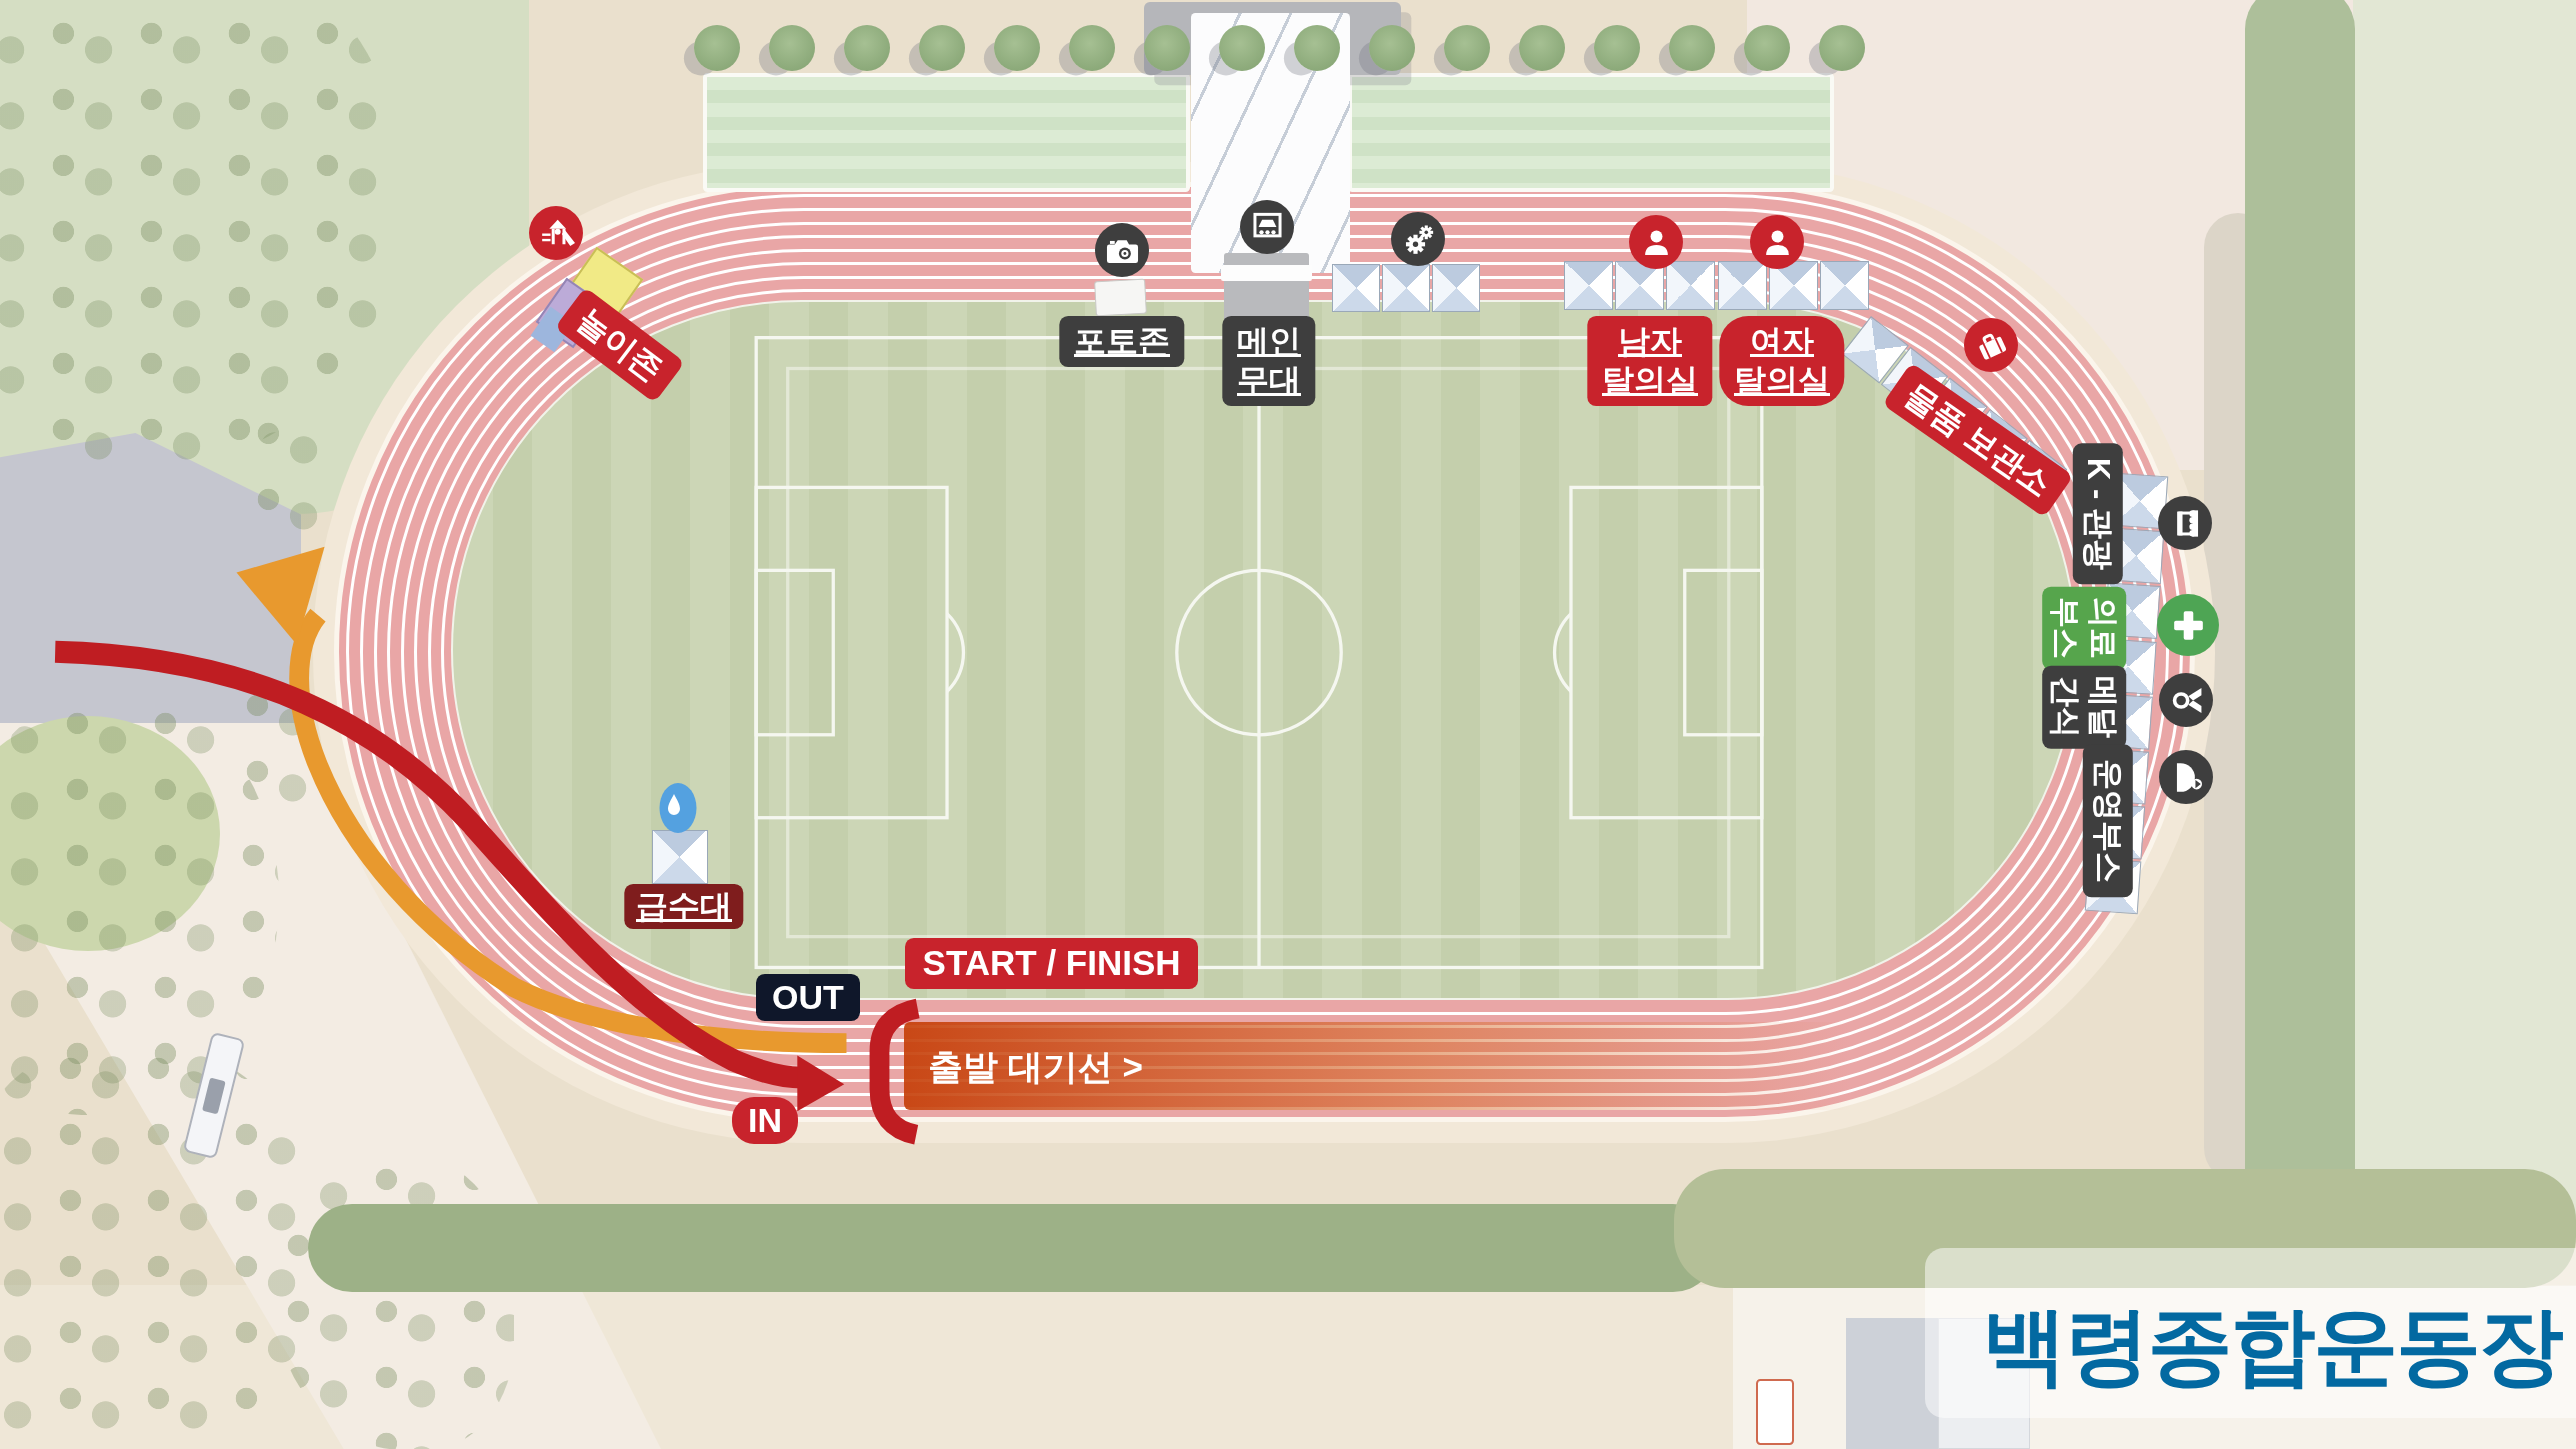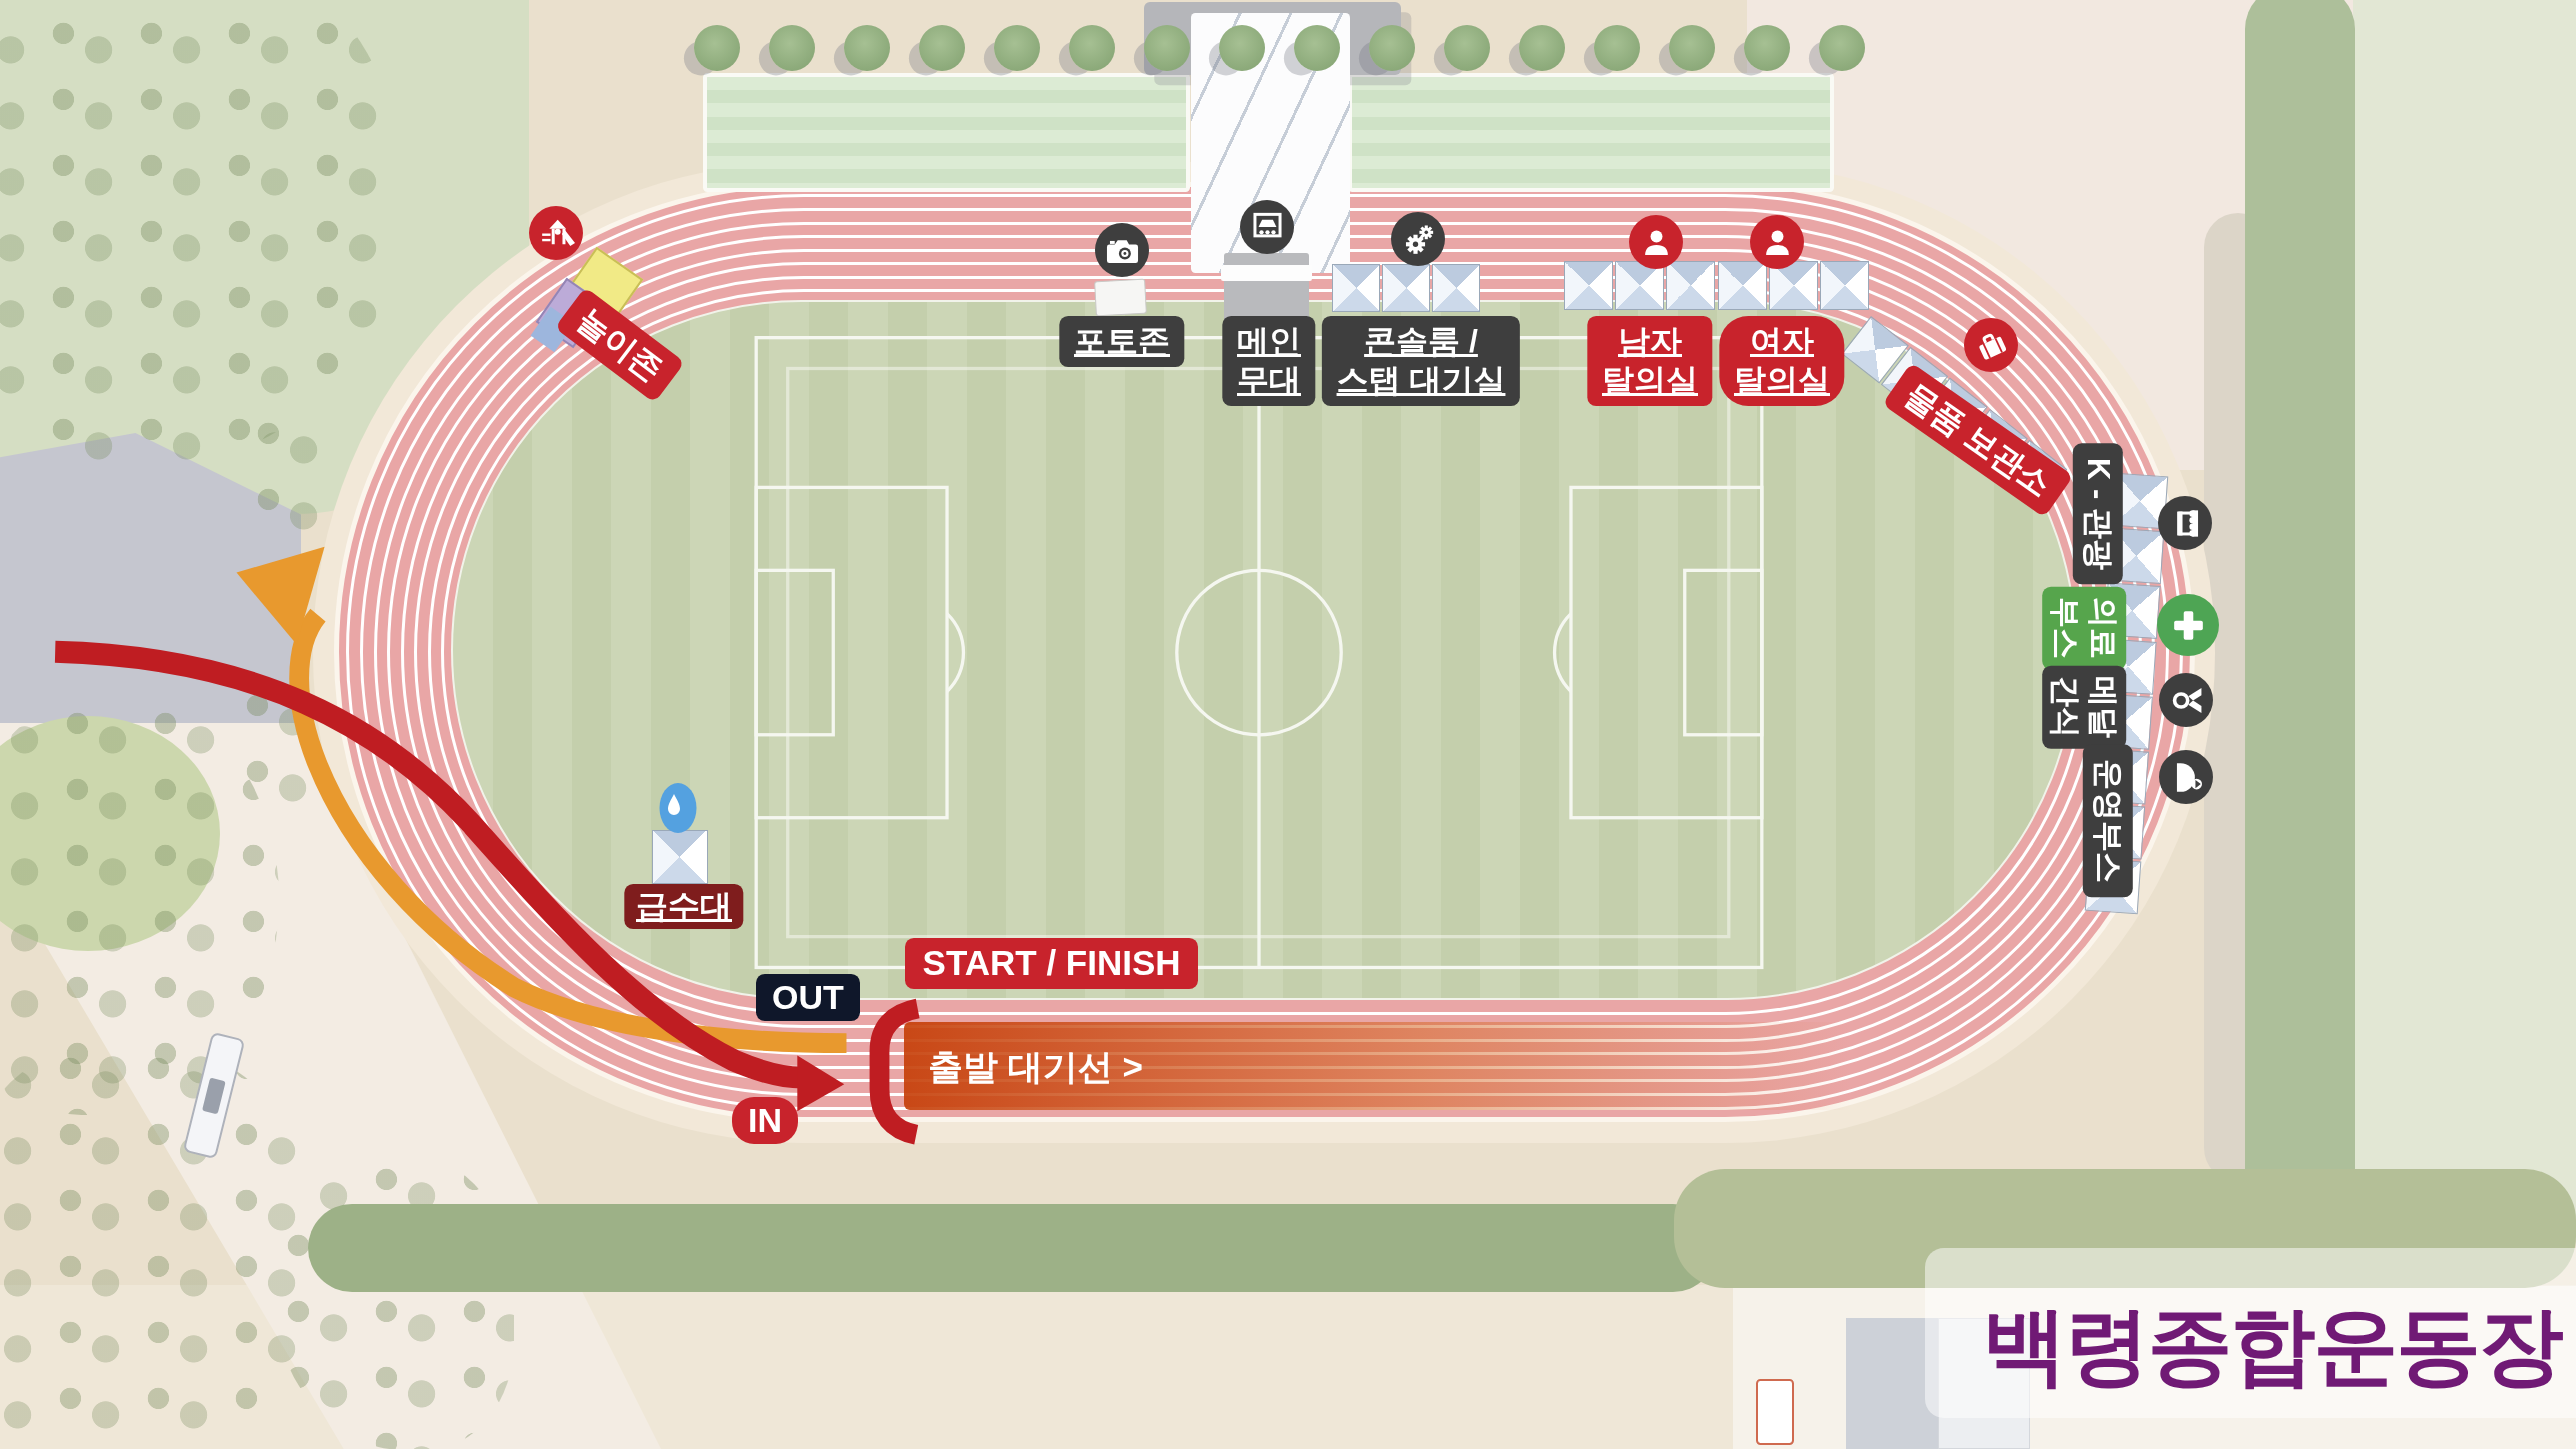--- a/index.html
+++ b/index.html
@@ -34,21 +34,21 @@
   .lab.blue{background:#7f1d1d;}
   .lab.orange{background:#0f172a;}
   .cx{transform:translateX(-50%);text-decoration:underline;}
   .cc{transform:translate(-50%,-50%);}
   
   .ic{position:absolute;width:54px;height:54px;border-radius:50%;display:flex;align-items:center;justify-content:center;}
   .ic svg{width:43px;height:43px;display:block;}
   .ic.dark{background:#3e3e3e;}
   .ic.red{background:#c8232c;}
   .ic.green{background:#4ea554;width:62px;height:62px;}
-  #title{position:absolute;font-size:85px;font-weight:900;letter-spacing:-2.2px;color:#701a75;}
+  #title{position:absolute;font-size:85px;font-weight:900;letter-spacing:-2.2px;color:#0369a1;}
   #title-panel{background:rgba(255,255,255,.5);border-radius:19px;}
   .band-text{position:absolute;color:#fff;font-weight:800;font-size:35px;}
 </style>
 </head>
 <body>
 
 <div id="map">
 
   <div class="patch" style="left:0;top:0;width:529px;height:514px;background:#d5dec3;border-bottom-right-radius:235px;"></div>
   <div class="patch" style="left:1747px;top:0;width:829px;height:470px;background:#f2e8e0;"></div>
@@ -291,22 +291,20 @@
   <div class="abs cc" style="left:678px;top:808px;width:37px;height:50px;background:#54a1e0;border-radius:50%;display:flex;align-items:center;justify-content:center;">
     <svg viewBox="0 0 50 68" style="width:25px;height:34px;">
         <path d="M17 6 C23 18 29 26 29 36 a12 12 0 1 1 -24 0 C5 26 11 18 17 6 z" fill="#fff"></path>
       </svg>
   </div>
 
   <div class="lab red" style="left:620px;top:345px;transform:translate(-50%,-50%) rotate(37deg);">놀이존</div>
   <div class="lab dark cx" style="left:1122px;top:316px;">포토존</div>
   <div class="lab dark cx" style="left:1269px;top:316px;">메인
 무대</div>
-  <div class="lab dark cx" style="left:1421px;top:316px;">콘솔룸 /
-스탭 대기실</div>
   <div class="lab red cx" style="left:1650px;top:316px;">남자
 탈의실</div>
   <div class="lab red cx" style="left:1782px;top:316px;border-radius:29px;">여자
 탈의실</div>
   <div class="lab red" style="left:1978px;top:440px;transform:translate(-50%,-50%) rotate(35deg);">물품 보관소</div>
   <div class="lab dark" style="left:2098px;top:514px;font-size:31px;transform:translate(-50%,-50%) rotate(90deg);">K - 관광</div>
   <div class="lab green" style="left:2084px;top:628px;font-size:31px;padding:4.4px 10.3px;transform:translate(-50%,-50%) rotate(90deg);">의료
 부스</div>
   <div class="lab dark" style="left:2084px;top:707px;font-size:31px;padding:4.4px 10.3px;transform:translate(-50%,-50%) rotate(90deg);">메달
 간식</div>

